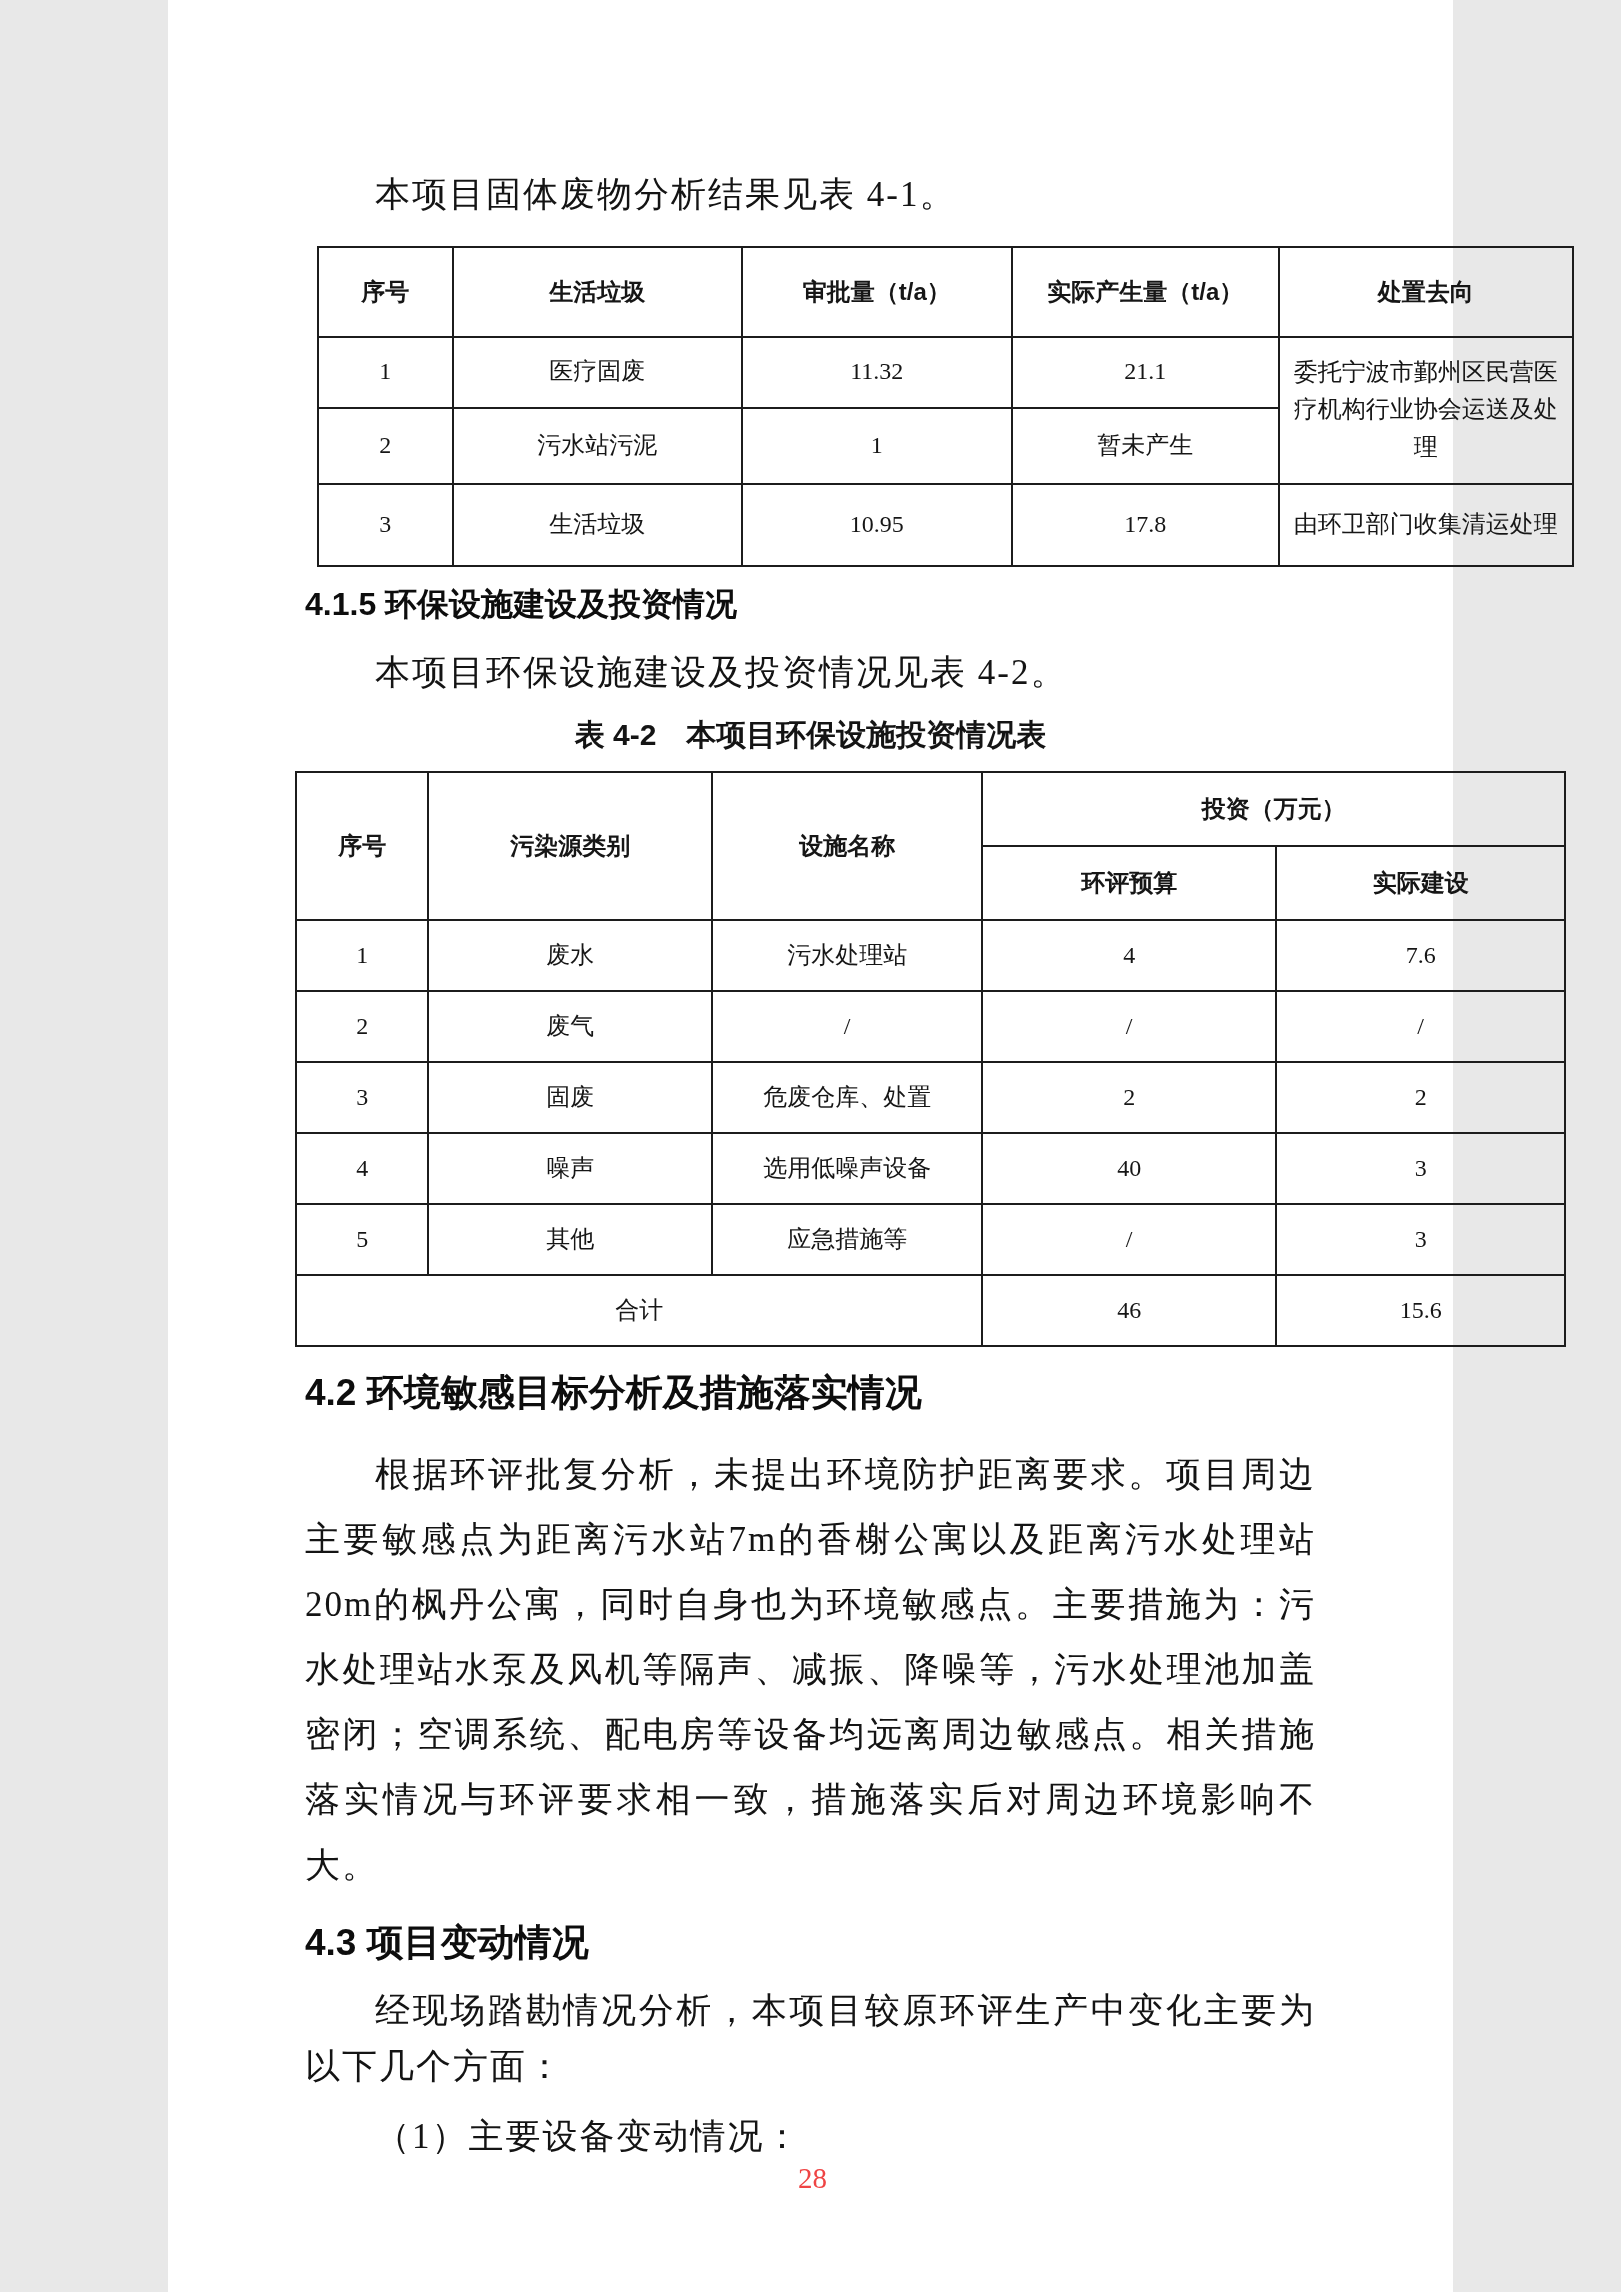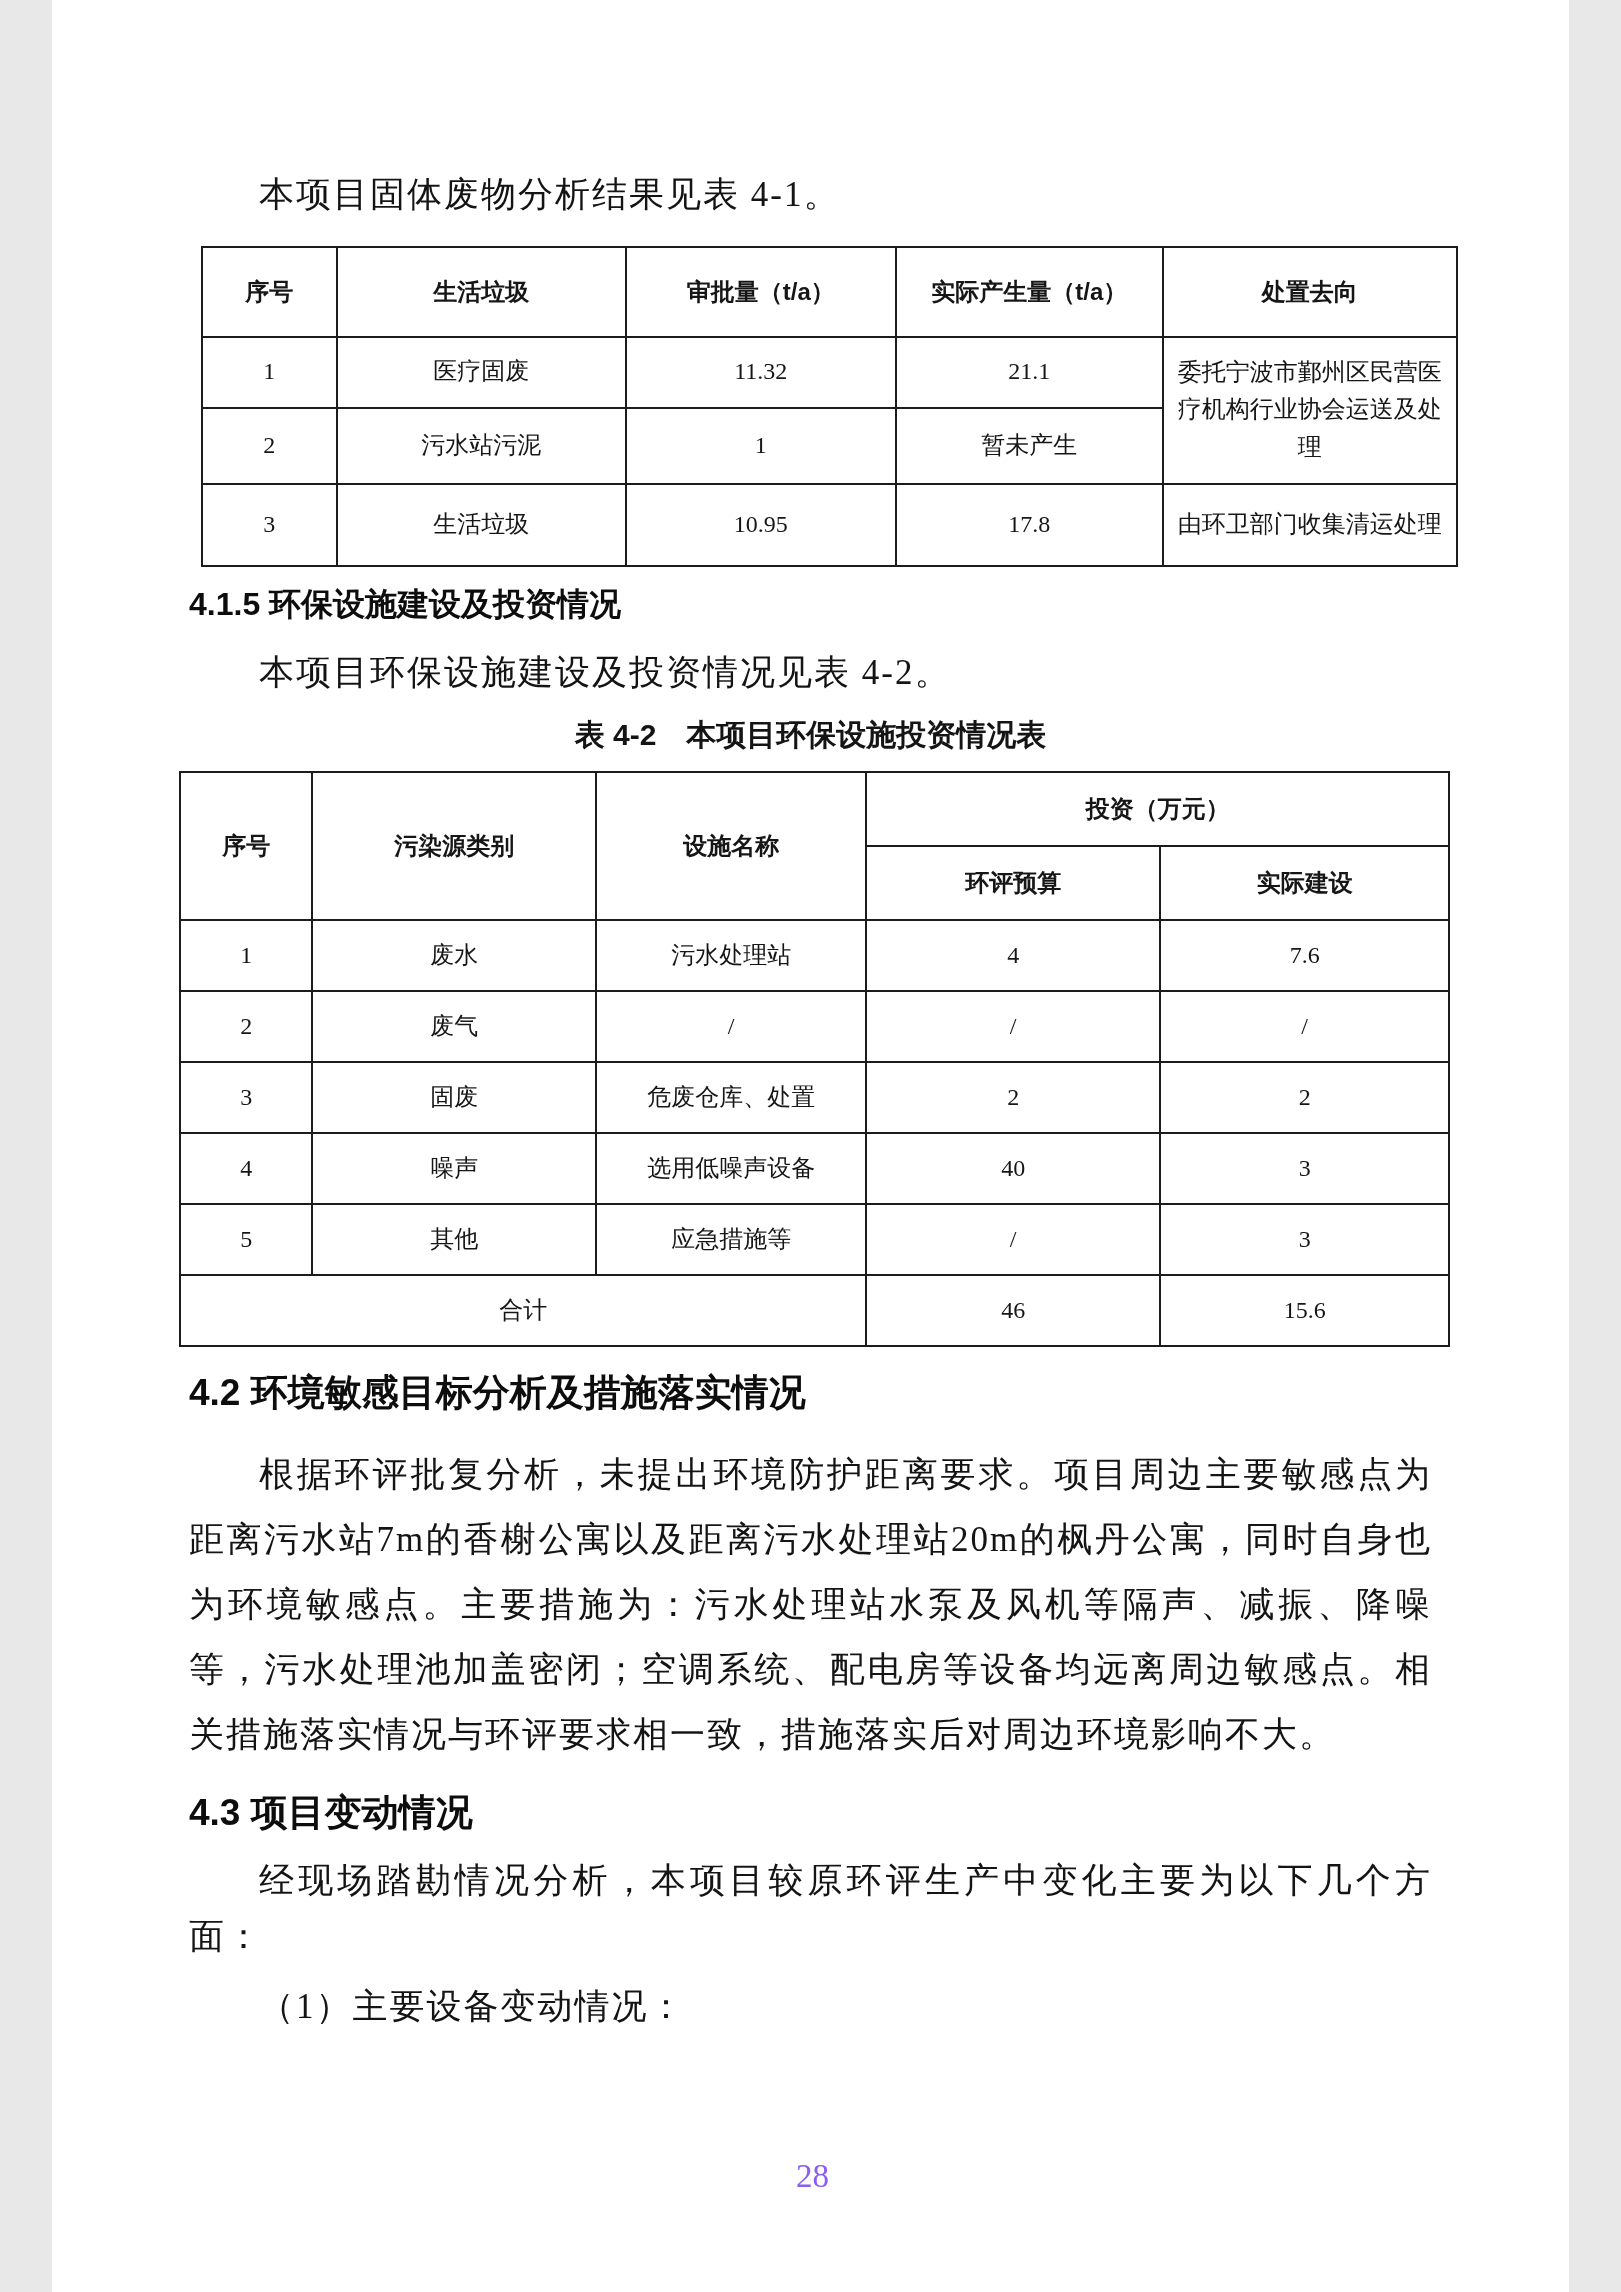--- a/index.html
+++ b/index.html
@@ -1,18 +1,18 @@
 <!DOCTYPE html>
 <html><head>
 <meta charset="utf-8">
 <style>
   html, body { margin: 0; padding: 0; background: #e8e8e8; }
   .page {
     position: relative;
-    width: 1517px;
+    width: 1285px;
     height: 2293px;
     margin: 0 auto;
     background: #ffffff;
     box-sizing: border-box;
     padding: 167px 137px 0 137px;
     color: #141414;
     font-family: "Liberation Serif", "DejaVu Serif", serif;
   }
   
   .body-text {
@@ -74,22 +74,22 @@
   tr.rh84  { height: 82px; }
   .p-after-heading { margin-top: 17.6px; line-height: 1.6; }
   .p-42 { margin-top: 23.5px; }
   .p-43 { margin-top: 14px; line-height: 1.6; }
   
   .page-number {
     position: absolute;
     left: 4px; right: 0;
     bottom: 98px;
     text-align: center;
-    font-size: 33px;
-    color: #8b5cf6;
+    font-size: 29px;
+    color: #ef4444;
   }
 </style>
 </head>
 <body>
 
 <div class="page">
 
   <p class="body-text">本项目固体废物分析结果见表 4-1。</p>
 
 

